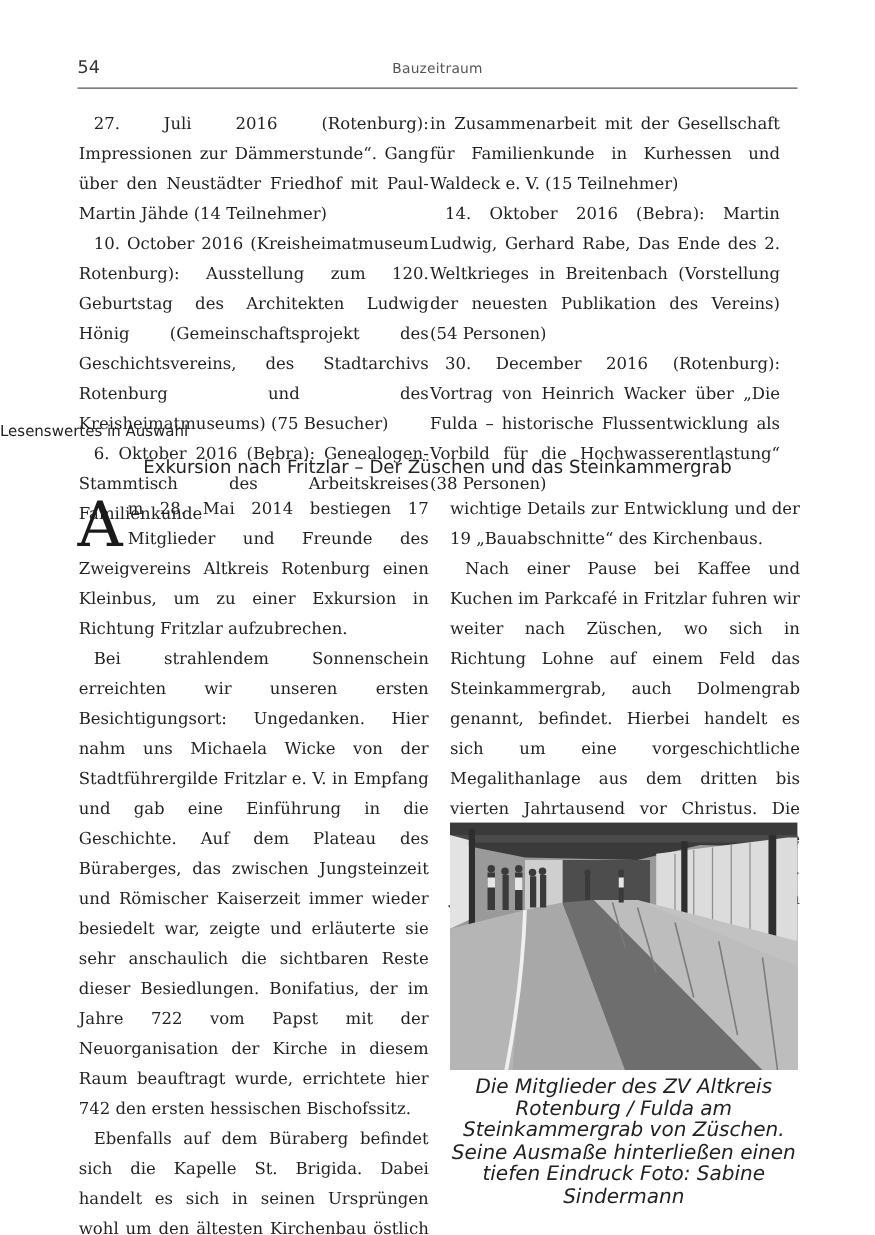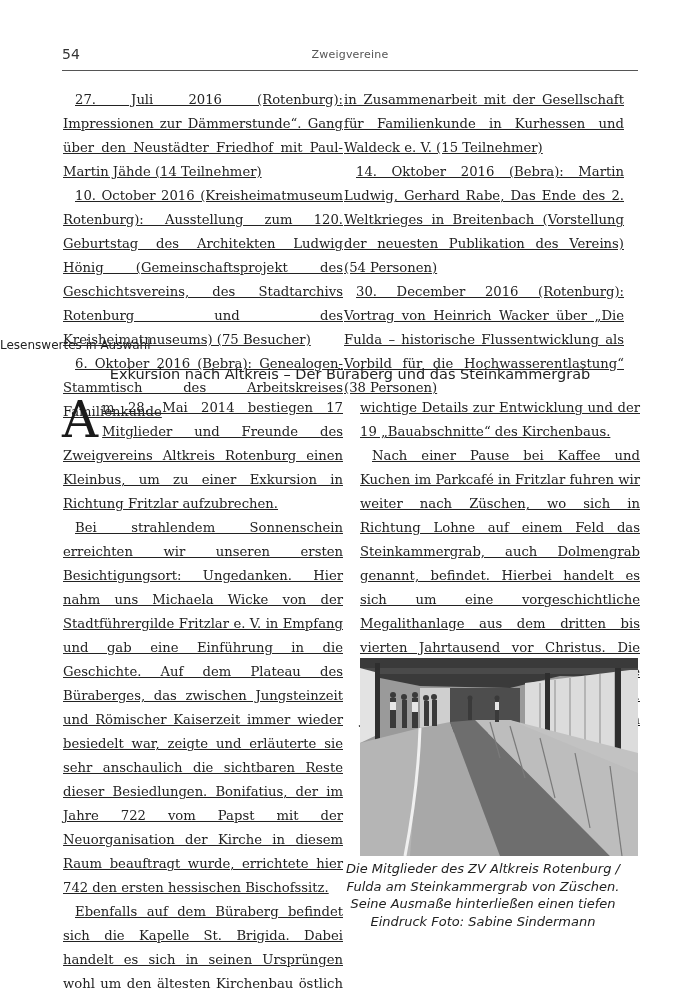--- a/index.html
+++ b/index.html
@@ -4,63 +4,63 @@
   <style>
     html, body { margin: 0; padding: 0; background: #ffffff; }
     body { width: 700px; height: 988px; position: relative; overflow: hidden; color: #1e1e1e; }
     .page { position: absolute; left: 0; top: 0; width: 700px; height: 692px; }
 
     .running-head { position: absolute; left: 62px; top: 46px; width: 576px; height: 24px; }
     .page-number { position: absolute; left: 0; top: 0; font-family: "DejaVu Sans", sans-serif; font-size: 14px; color: #333; }
     .section-name { position: absolute; left: 0; width: 576px; top: 2px; text-align: center; font-family: "DejaVu Sans", sans-serif; font-size: 11px; color: #555; letter-spacing: 0.2px; }
     .head-rule { position: absolute; left: 62px; top: 70px; width: 576px; height: 0; border-top: 1.5px solid #555; }
 
-    .col { position: absolute; width: 280px; font-family: "DejaVu Serif", serif; font-size: 13.2px; line-height: 24px; text-align: justify; color: #222; text-decoration: underline; }
+    .col { position: absolute; width: 280px; font-family: "DejaVu Serif", serif; font-size: 13.2px; line-height: 24px; text-align: justify; color: #222; }
     .col p { margin: 0; text-indent: 0; }
     .col p.indent { text-indent: 12px; }
     .col-left-top { left: 63px; top: 88px; }
     .col-right-top { left: 344px; top: 88px; }
 
     .kicker { position: absolute; left: 0; width: 700px; top: 338px; text-align: left; font-family: "DejaVu Sans", sans-serif; font-size: 12px; color: #222; }
     .article-title { position: absolute; left: 0; width: 700px; top: 366px; text-align: center; font-family: "DejaVu Sans", sans-serif; font-size: 14.5px; color: #222; }
 
     .col-left-body { left: 63px; top: 396px; }
     .col-right-body { left: 360px; top: 396px; }
 
     .dropcap { float: left; font-family: "DejaVu Serif", serif; font-size: 50px; line-height: 42px; margin: 3px 4px 0 -1px; color: #1a1a1a; }
 
     .photo { position: absolute; left: 360px; top: 658px; width: 278px; height: 198px; background: #8a8a8a; overflow: hidden; }
     .photo svg { display: block; }
-    .caption { position: absolute; left: 344px; top: 860px; width: 278px; text-align: center; font-family: "DejaVu Sans", sans-serif; font-style: italic; font-size: 13px; line-height: 17.5px; color: #222; }
+    .caption { position: absolute; left: 360px; top: 860px; width: 278px; text-align: center; font-family: "DejaVu Sans", sans-serif; font-style: italic; font-size: 16px; line-height: 17.5px; color: #222; }
   </style>
 </head>
 <body>
 
 <div class="page">
 
   <div class="running-head">
     <span class="page-number">54</span>
-    <span class="section-name">Zweigvereine</span>
+    <span class="section-name">Bauzeitraum</span>
   </div>
   <div class="head-rule"></div>
 
   <div class="col col-left-top">
     <p class="indent">27. Juli 2016 (Rotenburg): Impressionen zur Dämmerstunde“. Gang über den Neustädter Friedhof mit Paul-Martin Jähde (14 Teilnehmer)</p>
     <p class="indent">10. October 2016 (Kreisheimatmuseum Rotenburg): Ausstellung zum 120. Geburtstag des Architekten Ludwig Hönig (Gemeinschaftsprojekt des Geschichtsvereins, des Stadtarchivs Rotenburg und des Kreisheimatmuseums) (75 Besucher)</p>
     <p class="indent">6. Oktober 2016 (Bebra): Genealogen-Stammtisch des Arbeitskreises Familienkunde</p>
   </div>
 
   <div class="col col-right-top">
     <p>in Zusammenarbeit mit der Gesellschaft für Familienkunde in Kurhessen und Waldeck e. V. (15 Teilnehmer)</p>
     <p class="indent">14. Oktober 2016 (Bebra): Martin Ludwig, Gerhard Rabe, Das Ende des 2. Weltkrieges in Breitenbach (Vorstellung der neuesten Publikation des Vereins) (54 Personen)</p>
     <p class="indent">30. December 2016 (Rotenburg): Vortrag von Heinrich Wacker über „Die Fulda – historische Flussentwicklung als Vorbild für die Hochwasserentlastung“ (38 Personen)</p>
   </div>
 
   <div class="kicker">Lesenswertes in Auswahl</div>
-  <div class="article-title">Exkursion nach Altkreis – Der Büraberg und das Steinkammergrab</div>
+  <div class="article-title">Exkursion nach Fritzlar – Der Züschen und das Steinkammergrab</div>
 
   <div class="col col-left-body">
     <p><span class="dropcap">A</span><span>m 28. Mai 2014 bestiegen 17 Mitglieder und Freunde des Zweigvereins Altkreis Rotenburg einen Kleinbus, um zu einer Exkursion in Richtung Fritzlar aufzubrechen.</span></p>
     <p class="indent">Bei strahlendem Sonnenschein erreichten wir unseren ersten Besichtigungsort: Ungedanken. Hier nahm uns Michaela Wicke von der Stadtführergilde Fritzlar e. V. in Empfang und gab eine Einführung in die Geschichte. Auf dem Plateau des Büraberges, das zwischen Jungsteinzeit und Römischer Kaiserzeit immer wieder besiedelt war, zeigte und erläuterte sie sehr anschaulich die sichtbaren Reste dieser Besiedlungen. Bonifatius, der im Jahre 722 vom Papst mit der Neuorganisation der Kirche in diesem Raum beauftragt wurde, errichtete hier 742 den ersten hessischen Bischofssitz.</p>
     <p class="indent">Ebenfalls auf dem Büraberg befindet sich die Kapelle St. Brigida. Dabei handelt es sich in seinen Ursprüngen wohl um den ältesten Kirchenbau östlich und nördlich des Obergermanisch-Rhaetischen Limes. Mittels Radiokohlenstoffdatierung von Holzkohlepartikeln, entnommen aus der Chorbogenwand, konnte ein Bauzeitraum von 543 bis 668 ermittelt werden. Frau Wicke erläuterte</p>
   </div>
 
   <div class="col col-right-body">
     <p>wichtige Details zur Entwicklung und der 19 „Bauabschnitte“ des Kirchenbaus.</p>
     <p class="indent">Nach einer Pause bei Kaffee und Kuchen im Parkcafé in Fritzlar fuhren wir weiter nach Züschen, wo sich in Richtung Lohne auf einem Feld das Steinkammergrab, auch Dolmengrab genannt, befindet. Hierbei handelt es sich um eine vorgeschichtliche Megalithanlage aus dem dritten bis vierten Jahrtausend vor Christus. Die rechteckige, in den Boden eingelassene Grabkammer misst 20 m x 3,50 m. Jeweils 12 große Sandsteinplatten stehen an den</p>

